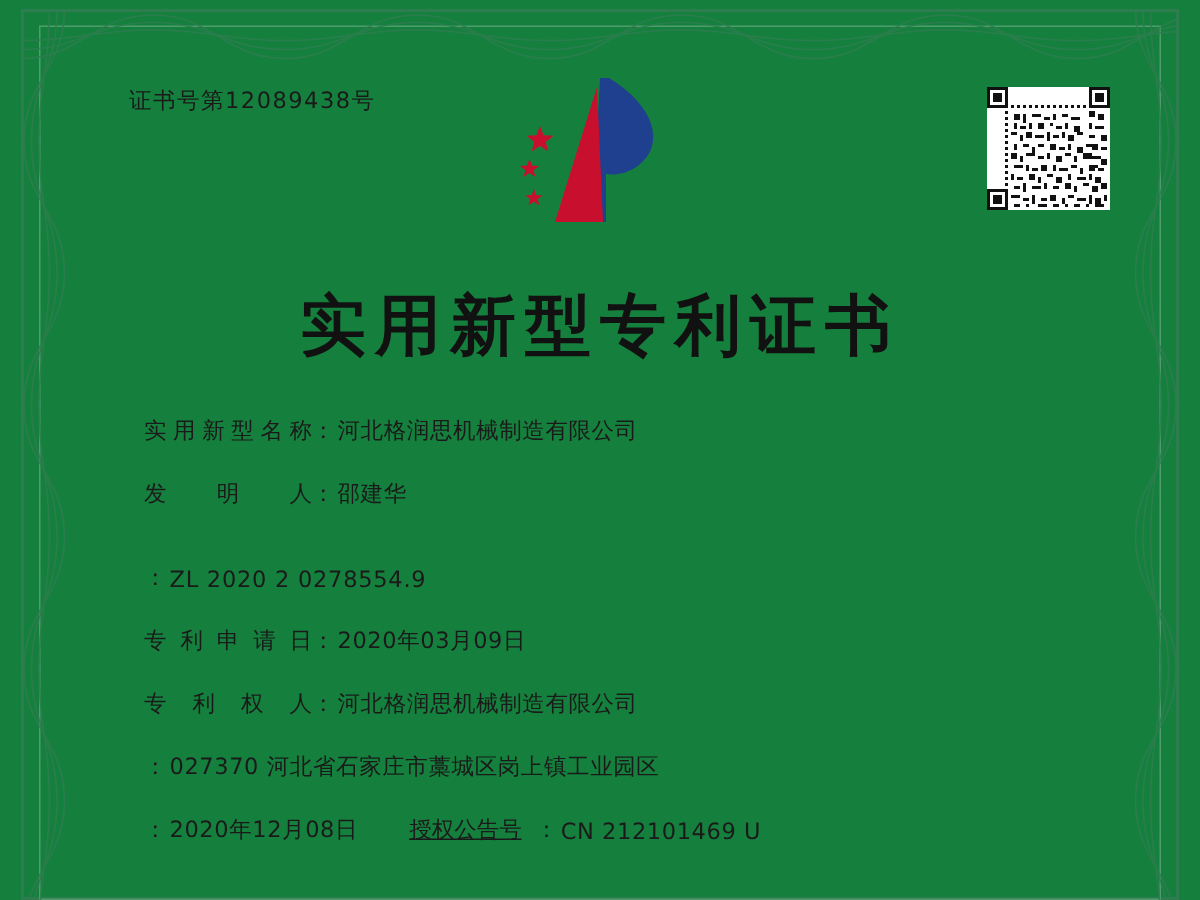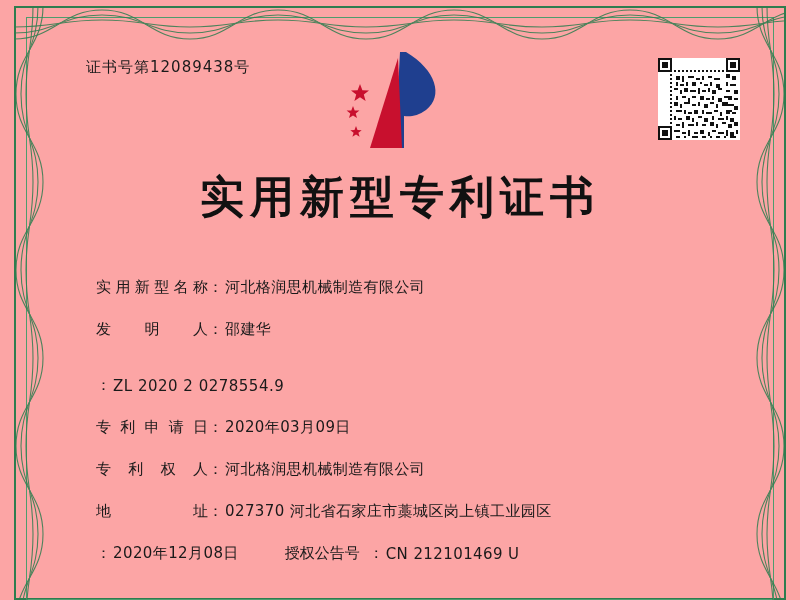--- a/index.html
+++ b/index.html
@@ -7,21 +7,21 @@
     padding: 0;
     background: #ffffff;
   }
   body {
     font-family: "DejaVu Sans", "Liberation Sans", sans-serif;
   }
   .certificate {
     position: relative;
     width: 800px;
     height: 600px;
-    background: #fca5a5;
+    background: #15803d;
     overflow: hidden;
   }
   
   .border-outer {
     position: absolute;
     left: 14px;
     top: 6px;
     right: 14px;
     bottom: 0;
     border: 2px solid #2e7d4f;
@@ -83,21 +83,21 @@
     top: 58px;
     font-size: 15px;
     color: #1a1a1a;
     letter-spacing: 1px;
     white-space: nowrap;
   }
   .main-title {
     position: absolute;
     left: 0;
     right: 0;
-    top: 168px;
+    top: 188px;
     text-align: center;
     font-size: 44px;
     font-weight: bold;
     color: #111;
     letter-spacing: 6px;
   }
   .fields {
     position: absolute;
     left: 96px;
     top: 278px;
@@ -118,22 +118,23 @@
     text-align-last: justify;
   }
   .field-colon {
     padding: 0 2px 0 0;
   }
   .field-value {
     letter-spacing: 0.4px;
   }
   .field-row.split .second-label {
     display: inline-block;
-    margin-left: 46px;
+    margin-left: 34px;
     min-width: 84px;
+    text-decoration: underline;
   }
   .spacer-wide {
     letter-spacing: 0.5px;
     margin-top: 15px;
   }
 </style>
 </head>
 <body>
 
 <div class="certificate">
@@ -249,21 +250,20 @@
       <span class="field-value">2020年03月09日</span>
     </div>
 
     <div class="field-row">
       <span class="field-label">专利权人</span>
       <span class="field-colon">：</span>
       <span class="field-value">河北格润思机械制造有限公司</span>
     </div>
 
     <div class="field-row">
-      <span class="field-label">地址</span>
       <span class="field-colon">：</span>
       <span class="field-value">027370 河北省石家庄市藁城区岗上镇工业园区</span>
     </div>
 
     <div class="field-row split">
       <span class="field-colon">：</span>
       <span class="field-value">2020年12月08日</span>
       <span class="second-label">授权公告号</span>
       <span class="field-colon">：</span>
       <span class="field-value">CN 212101469 U</span>

